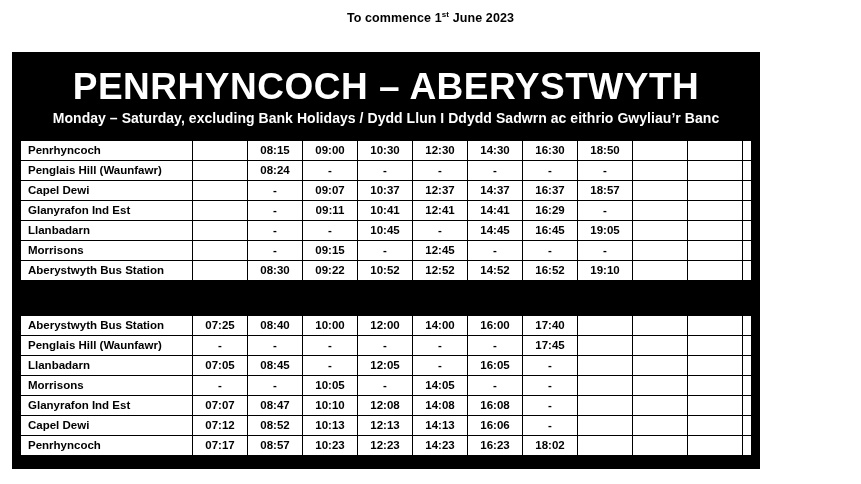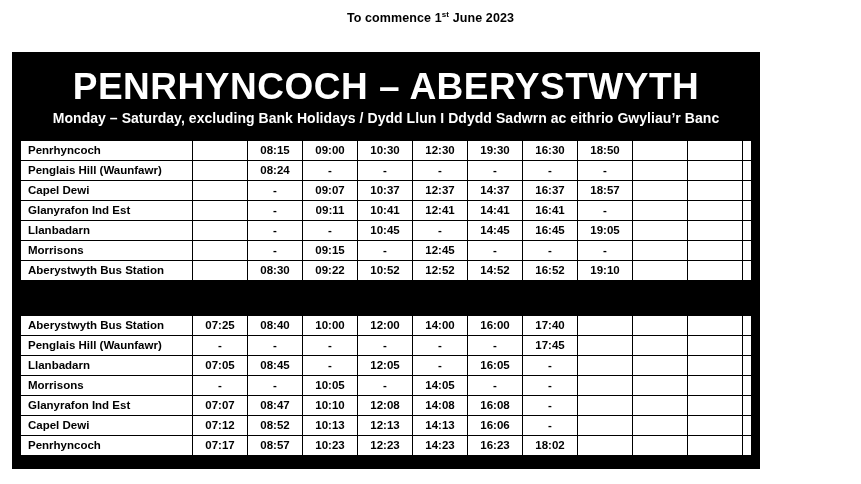--- a/index.html
+++ b/index.html
@@ -122,21 +122,21 @@
           <col style="width:55px">
       </colgroup>
       <tbody id="outbound-body">
           <tr>
             <td class="stop">Penrhyncoch</td>
             <td></td>
             <td>08:15</td>
             <td>09:00</td>
             <td>10:30</td>
             <td>12:30</td>
-            <td>19:30</td>
+            <td>14:30</td>
             <td>16:30</td>
             <td>18:50</td>
             <td></td>
             <td></td>
             <td></td>
           </tr>
           <tr>
             <td class="stop">Penglais Hill (Waunfawr)</td>
             <td></td>
             <td>08:24</td>
@@ -165,21 +165,21 @@
             <td></td>
           </tr>
           <tr>
             <td class="stop">Glanyrafon Ind Est</td>
             <td></td>
             <td>-</td>
             <td>09:11</td>
             <td>10:41</td>
             <td>12:41</td>
             <td>14:41</td>
-            <td>16:41</td>
+            <td>16:29</td>
             <td>-</td>
             <td></td>
             <td></td>
             <td></td>
           </tr>
           <tr>
             <td class="stop">Llanbadarn</td>
             <td></td>
             <td>-</td>
             <td>-</td>

